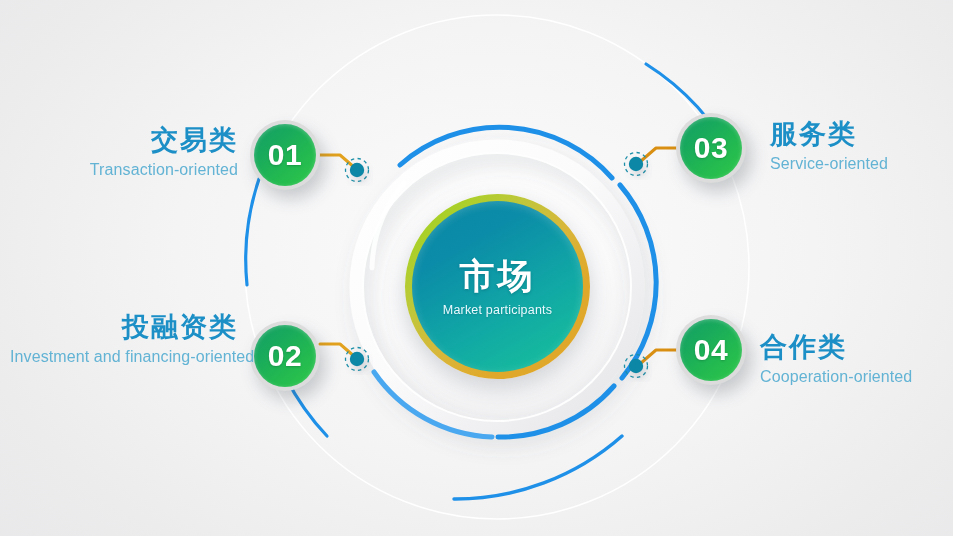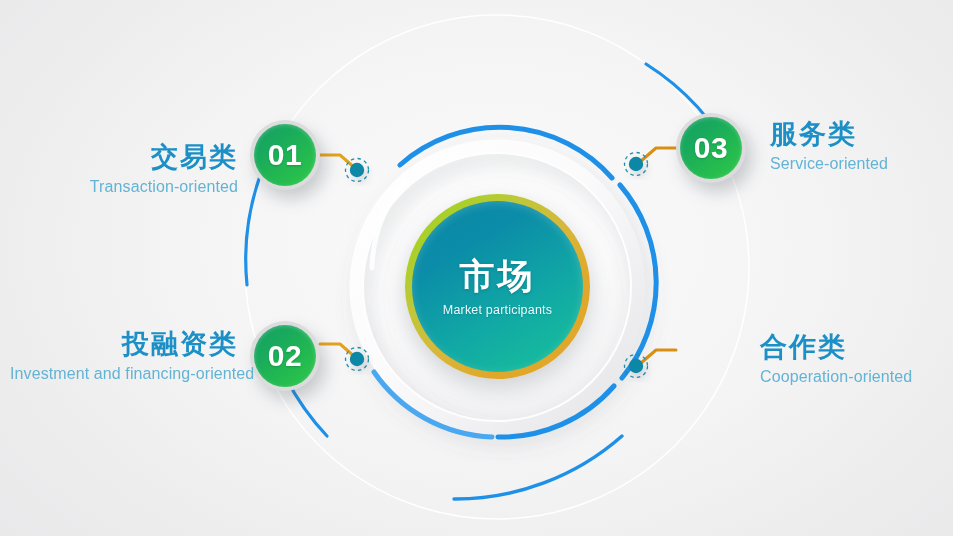--- a/index.html
+++ b/index.html
@@ -61,21 +61,21 @@
   
   .label{position:absolute;}
   .label .t{
     font-size:27px;font-weight:bold;color:#1b8fc6;letter-spacing:2px;line-height:1.1;
     white-space:nowrap;
   }
   .label .s{
     font-size:16px;color:#62b3d4;margin-top:5px;white-space:nowrap;letter-spacing:.1px;
   }
   .label.right{text-align:left;}
-  .label.left{text-align:right;margin-top:17px;}
+  .label.left{text-align:right;}
   #label1{left:48px;top:126px;width:190px;}
   #label2{left:10px;top:313px;width:228px;}
   #label3{left:770px;top:120px;}
   #label4{left:760px;top:319px;margin-top:14px;}
 </style>
 </head>
 <body>
 
 <div id="stage">
 
@@ -150,20 +150,23 @@
 
   <div class="node" id="node1">
     <span class="num">01</span>
   </div>
   <div class="node" id="node2">
     <span class="num">02</span>
   </div>
   <div class="node" id="node3">
     <span class="num">03</span>
   </div>
+  <div class="node" id="node4">
+    <span class="num">04</span>
+  </div>
 
   <div class="label left" id="label1">
     <div class="t">交易类</div>
     <div class="s">Transaction-oriented</div>
   </div>
   <div class="label left" id="label2">
     <div class="t">投融资类</div>
     <div class="s">Investment and financing-oriented</div>
   </div>
   <div class="label right" id="label3">

